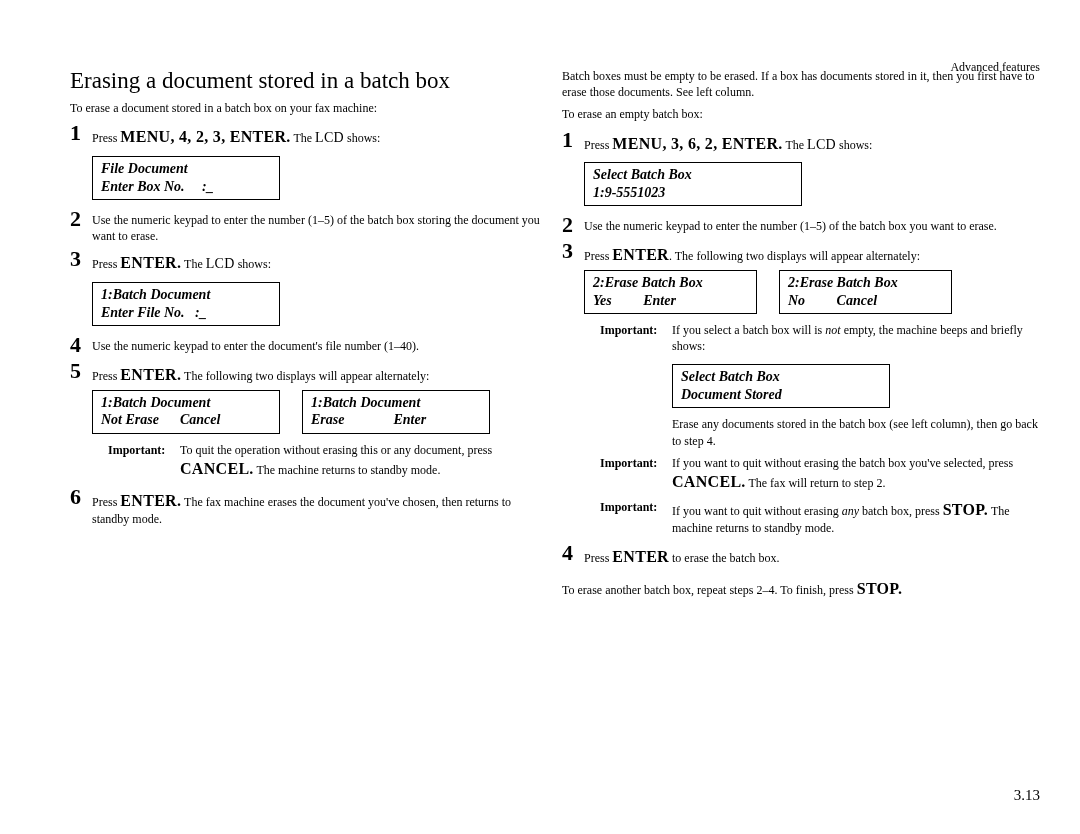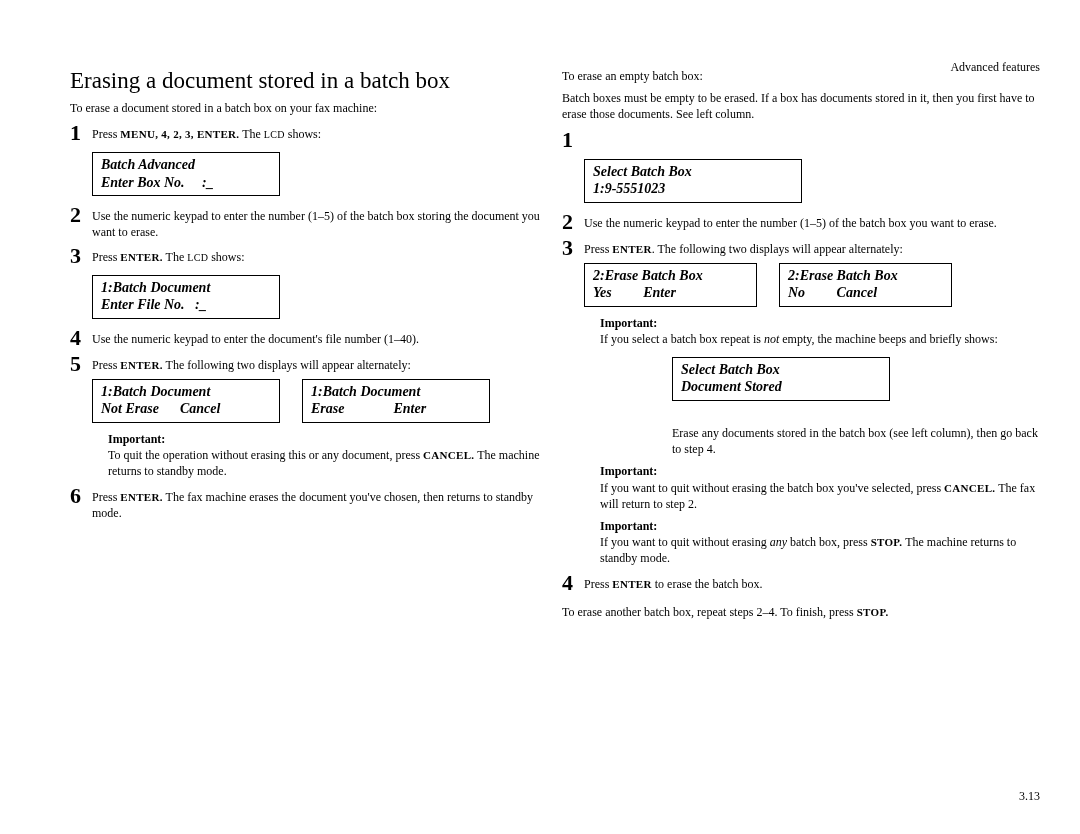--- a/index.html
+++ b/index.html
@@ -17,21 +17,21 @@
   .header-right {
     position: absolute;
     top: 60px;
     right: 40px;
     font-size: 12px;
   }
   .page-num {
     position: absolute;
     bottom: 30px;
     right: 40px;
-    font-size: 12px;
+    font-size: 15px;
   }
   .columns {
     display: flex;
     gap: 14px;
     margin-top: 18px;
   }
   .col {
     flex: 1;
     min-width: 0;
   }
@@ -81,44 +81,43 @@
     margin: 4px 0 8px 22px;
   }
   .lcd-pair .lcd {
     margin: 0;
   }
   .important {
     display: flex;
     font-size: 12px;
     line-height: 1.35;
     margin: 4px 0 6px 38px;
-    flex-direction: column;
   }
   .important-label {
     font-weight: bold;
     flex-shrink: 0;
     width: 72px;
   }
   .important-body {
     flex: 1;
   }
   .note-block {
     font-size: 12px;
     line-height: 1.35;
-    margin: 16px 0 6px 110px;
+    margin: 0 0 6px 110px;
   }
   .smcaps {
     font-variant: small-caps;
-    font-size: 10px;
+    font-size: 14px;
     letter-spacing: 0.3px;
   }
   b.key {
     font-variant: small-caps;
     font-weight: bold;
-    font-size: 11px;
+    font-size: 16px;
     letter-spacing: 0.3px;
   }
   em { }
 </style>
 </head>
 <body>
 
 <div class="header-right">Advanced features</div>
 
 <div class="columns">
@@ -126,21 +125,21 @@
   <div class="col">
     <h2>Erasing a document stored in a batch box</h2>
     <p class="intro">To erase a document stored in a batch box on your fax machine:</p>
 
     <div class="step">
       <div class="step-num">1</div>
       <div class="step-body">
         <span>Press </span><b class="key">MENU, 4, 2, 3, ENTER.</b><span> The </span><span class="smcaps">LCD</span><span> shows:</span>
       </div>
     </div>
-    <div class="lcd">Batch Advanced
+    <div class="lcd">File Document
 Enter Box No.     :_</div>
 
     <div class="step">
       <div class="step-num">2</div>
       <div class="step-body">Use the numeric keypad to enter the number (1–5) of the batch box storing the document you want to erase.</div>
     </div>
 
     <div class="step">
       <div class="step-num">3</div>
       <div class="step-body">
@@ -177,25 +176,28 @@
 
     <div class="step">
       <div class="step-num">6</div>
       <div class="step-body">
         <span>Press </span><b class="key">ENTER.</b><span> The fax machine erases the document you've chosen, then returns to standby mode.</span>
       </div>
     </div>
   </div>
 
   <div class="col">
+    <p class="intro">Batch boxes must be empty to be erased. If a box has documents stored in it, then you first have to erase those documents. See left column.</p>
     <p class="intro">To erase an empty batch box:</p>
-    <p class="intro">Batch boxes must be empty to be erased. If a box has documents stored in it, then you first have to erase those documents. See left column.</p>
 
     <div class="step">
       <div class="step-num">1</div>
+      <div class="step-body">
+        <span>Press </span><b class="key">MENU, 3, 6, 2, ENTER.</b><span> The </span><span class="smcaps">LCD</span><span> shows:</span>
+      </div>
     </div>
     <div class="lcd" style="min-width:200px">Select Batch Box
 1:9-5551023</div>
 
     <div class="step">
       <div class="step-num">2</div>
       <div class="step-body">Use the numeric keypad to enter the number (1–5) of the batch box you want to erase.</div>
     </div>
 
     <div class="step">
@@ -207,21 +209,21 @@
     <div class="lcd-pair">
       <div class="lcd" style="min-width:155px">2:Erase Batch Box
 Yes         Enter</div>
       <div class="lcd" style="min-width:155px">2:Erase Batch Box
 No         Cancel</div>
     </div>
 
     <div class="important">
       <div class="important-label">Important:</div>
       <div class="important-body">
-        <span>If you select a batch box repeat is </span><em>not</em><span> empty, the machine beeps and briefly shows:</span>
+        <span>If you select a batch box will is </span><em>not</em><span> empty, the machine beeps and briefly shows:</span>
       </div>
     </div>
     <div class="lcd" style="margin-left:110px; min-width:200px">Select Batch Box
 Document Stored</div>
 
     <div class="note-block">Erase any documents stored in the batch box (see left column), then go back to step 4.</div>
 
     <div class="important">
       <div class="important-label">Important:</div>
       <div class="important-body">

